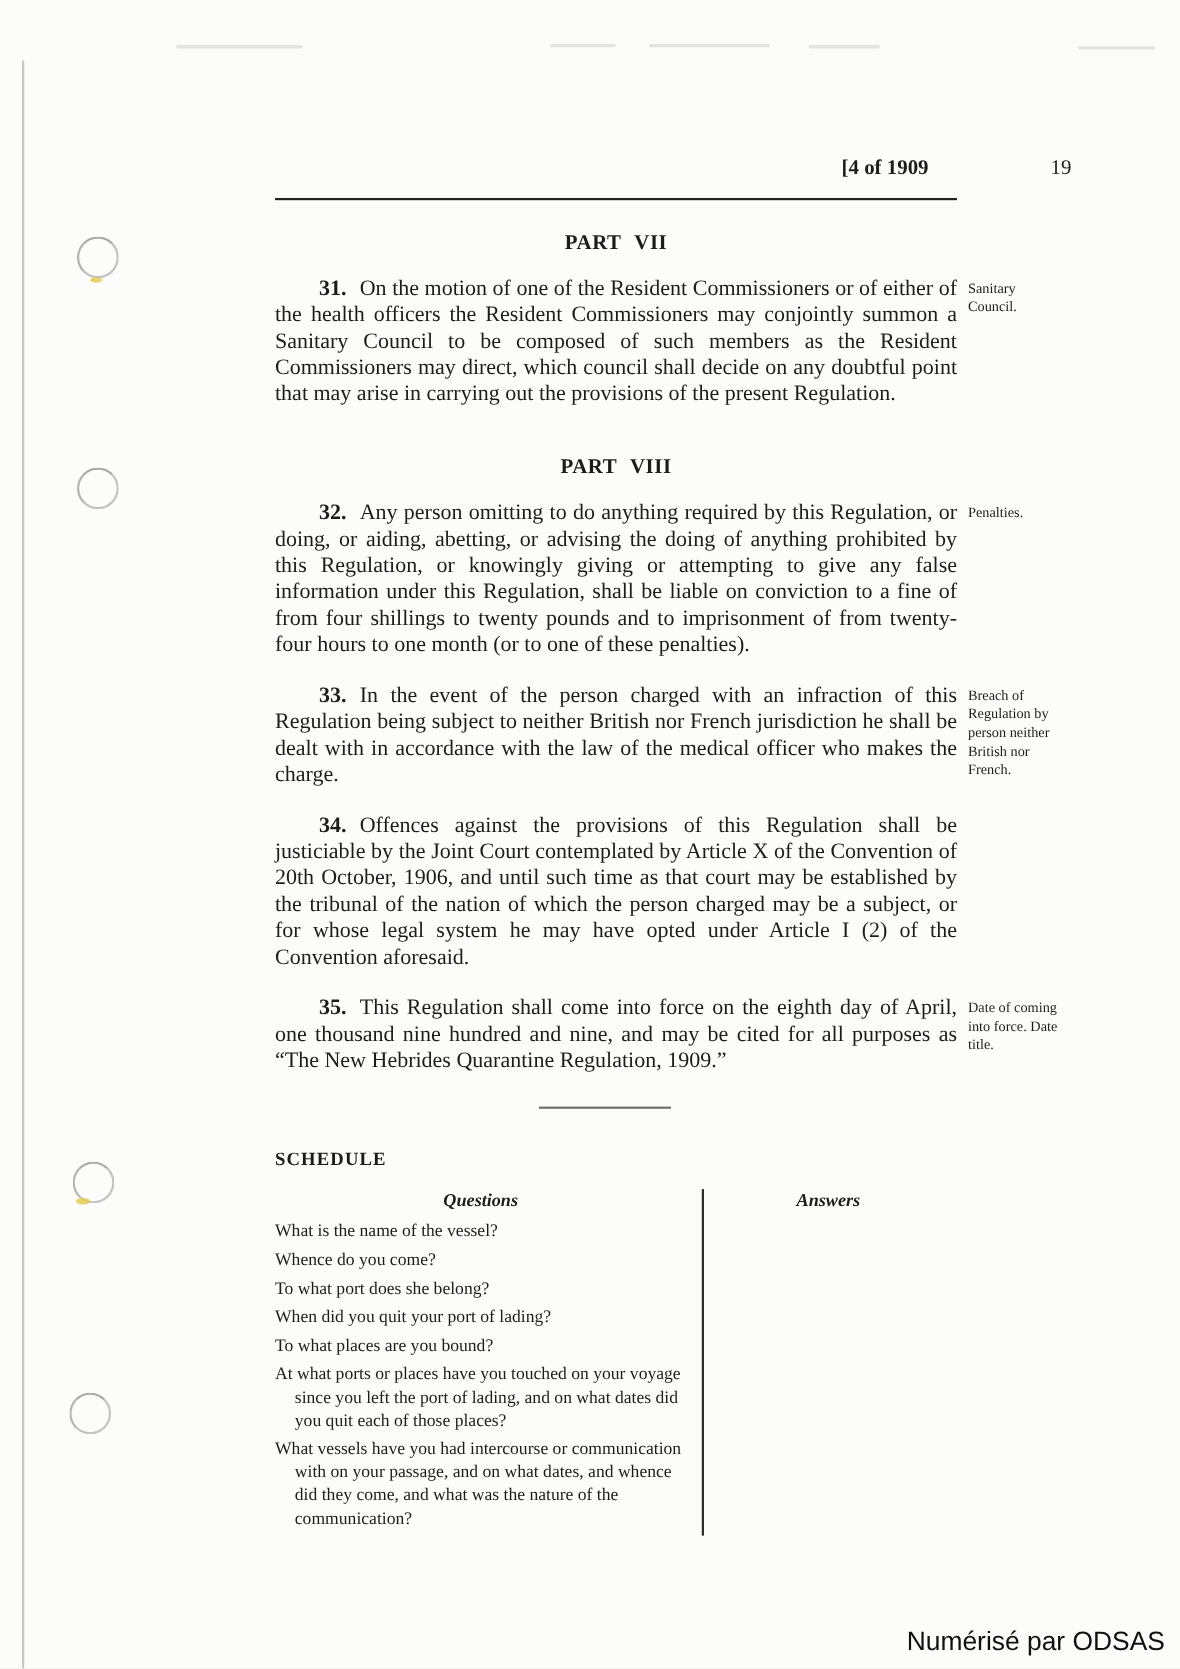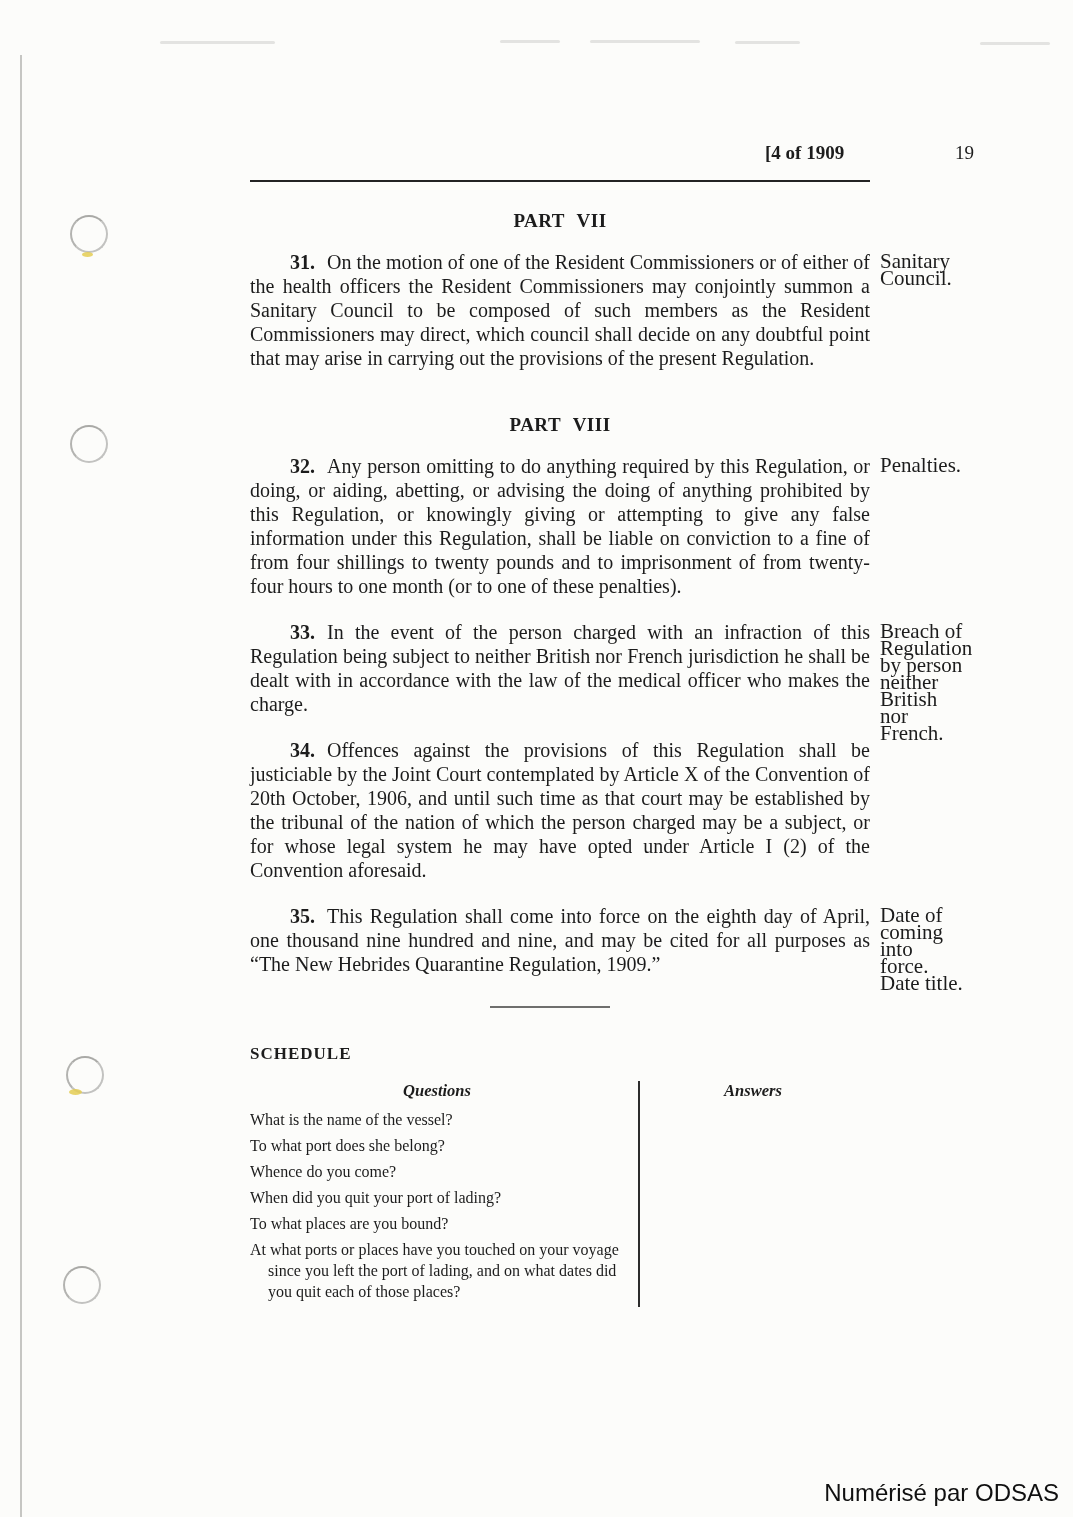--- a/index.html
+++ b/index.html
@@ -50,21 +50,21 @@
 
   .section { position:relative; width:740px; }
   .section + .section { margin-top:22px; }
   .para {
     margin:0; width:620px; font-size:20px; line-height:24px;
     text-align:justify; text-indent:40px;
   }
   .secnum { font-weight:bold; margin-right:12px; }
   .note {
     position:absolute; left:630px; top:3px; width:86px;
-    font-size:21px; line-height:17px;
+    font-size:13px; line-height:17px;
   }
 
   .sched-divider { margin:30px 0 0 240px; width:120px; height:2px; background:#6f6f6d; }
   .schedule-heading {
     margin-top:36px; width:620px; text-align:left; font-weight:bold;
     font-size:17px; letter-spacing:1px;
   }
   .qa { display:flex; margin-top:2px; width:630px; }
   .q-col { width:374px; padding-right:14px; border-right:2px solid #2c2c2c; }
   .a-col { width:226px; }
@@ -141,25 +141,26 @@
       </div>
     </div>
 
     <div class="sched-divider"></div>
     <h3 class="schedule-heading">SCHEDULE</h3>
 
     <div class="qa">
       <div class="q-col">
         <div class="q-header">Questions</div>
         <div class="q-item">What is the name of the vessel?</div>
+        <div class="q-item">Whence do you come?</div>
         <div class="q-item">To what port does she belong?</div>
-        <div class="q-item">Whence do you come?</div>
         <div class="q-item">When did you quit your port of lading?</div>
         <div class="q-item">To what places are you bound?</div>
         <div class="q-item">At what ports or places have you touched on your voyage since you left the port of lading, and on what dates did you quit each of those places?</div>
+        <div class="q-item">What vessels have you had intercourse or communication with on your passage, and on what dates, and whence did they come, and what was the nature of the communication?</div>
       </div>
       <div class="a-col">
         <div class="a-header">Answers</div>
       </div>
     </div>
 
   </div>
 
   <div class="scan-credit">Numérisé par ODSAS</div>
 

